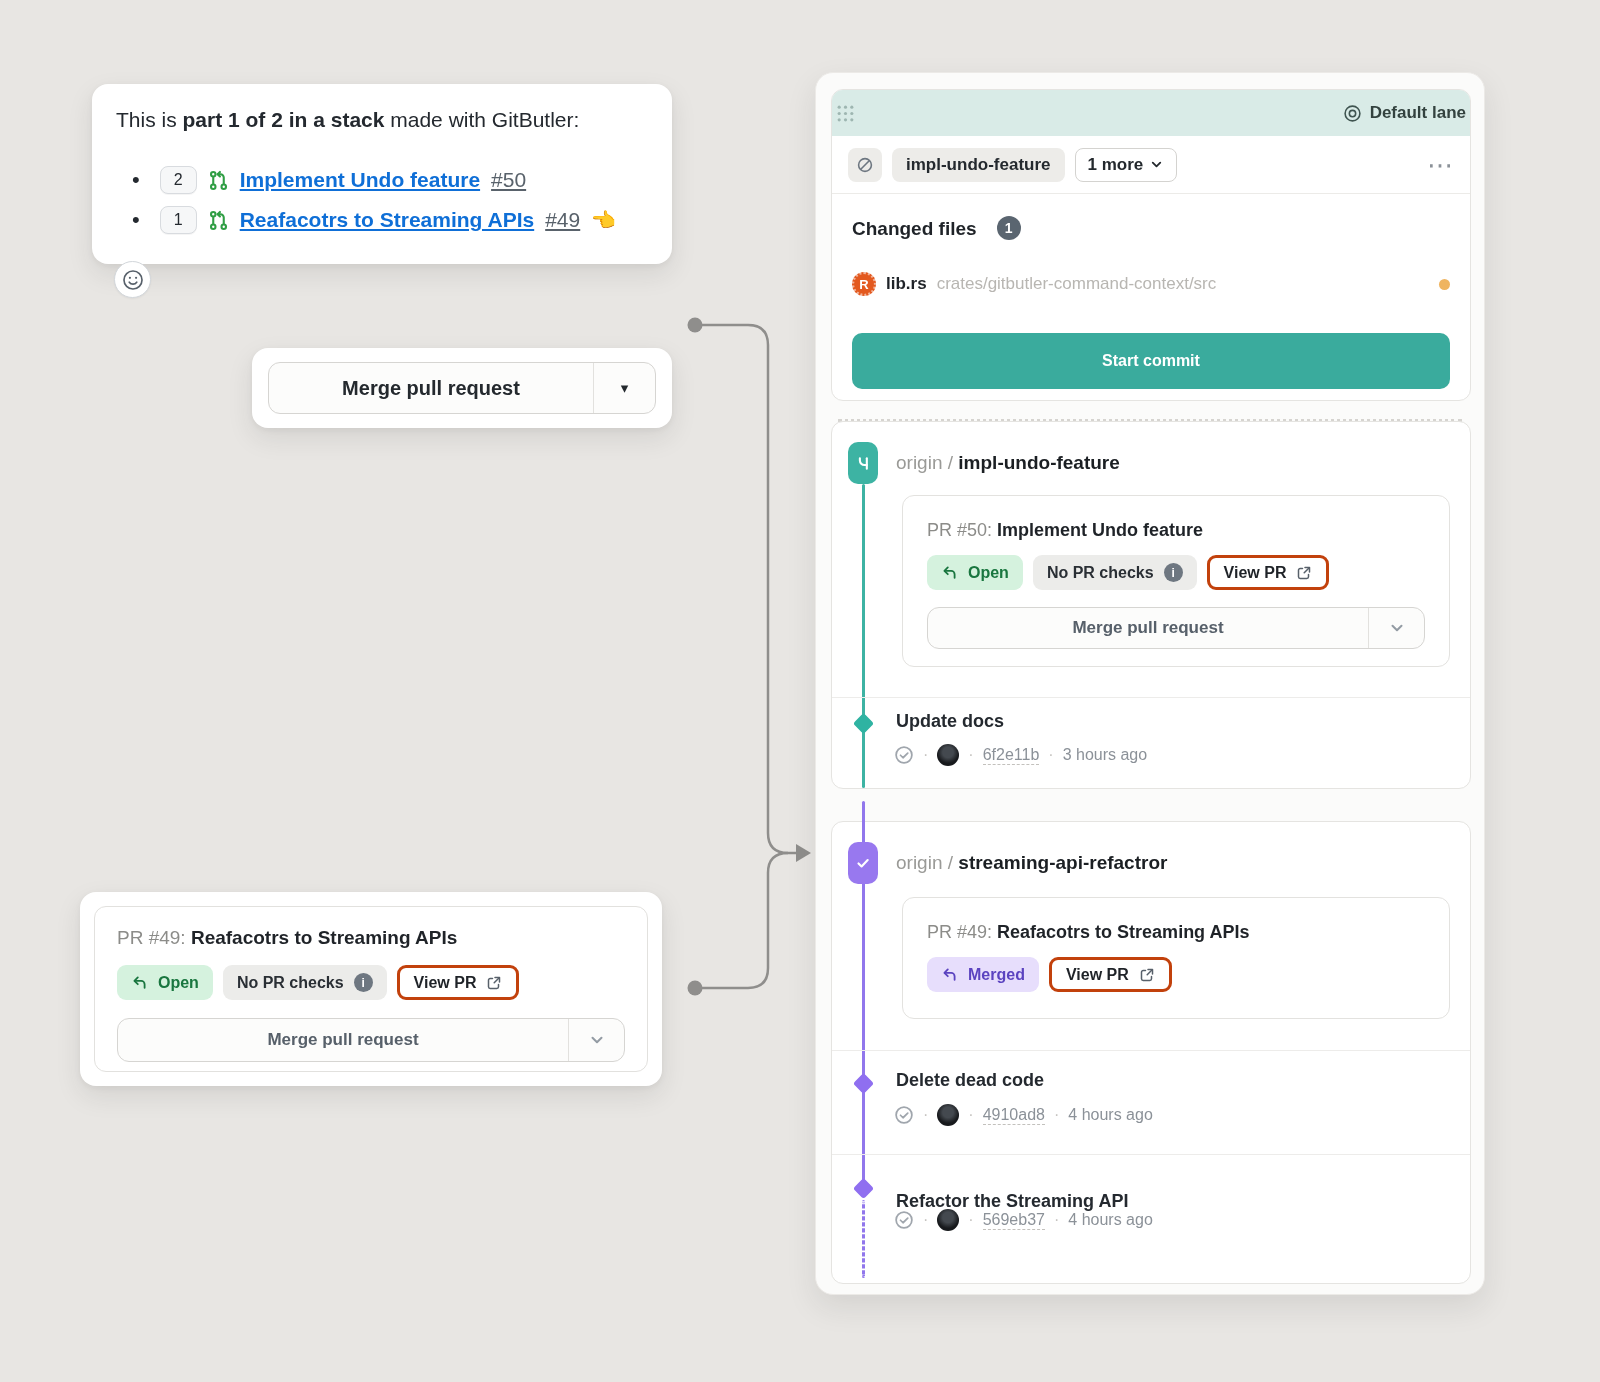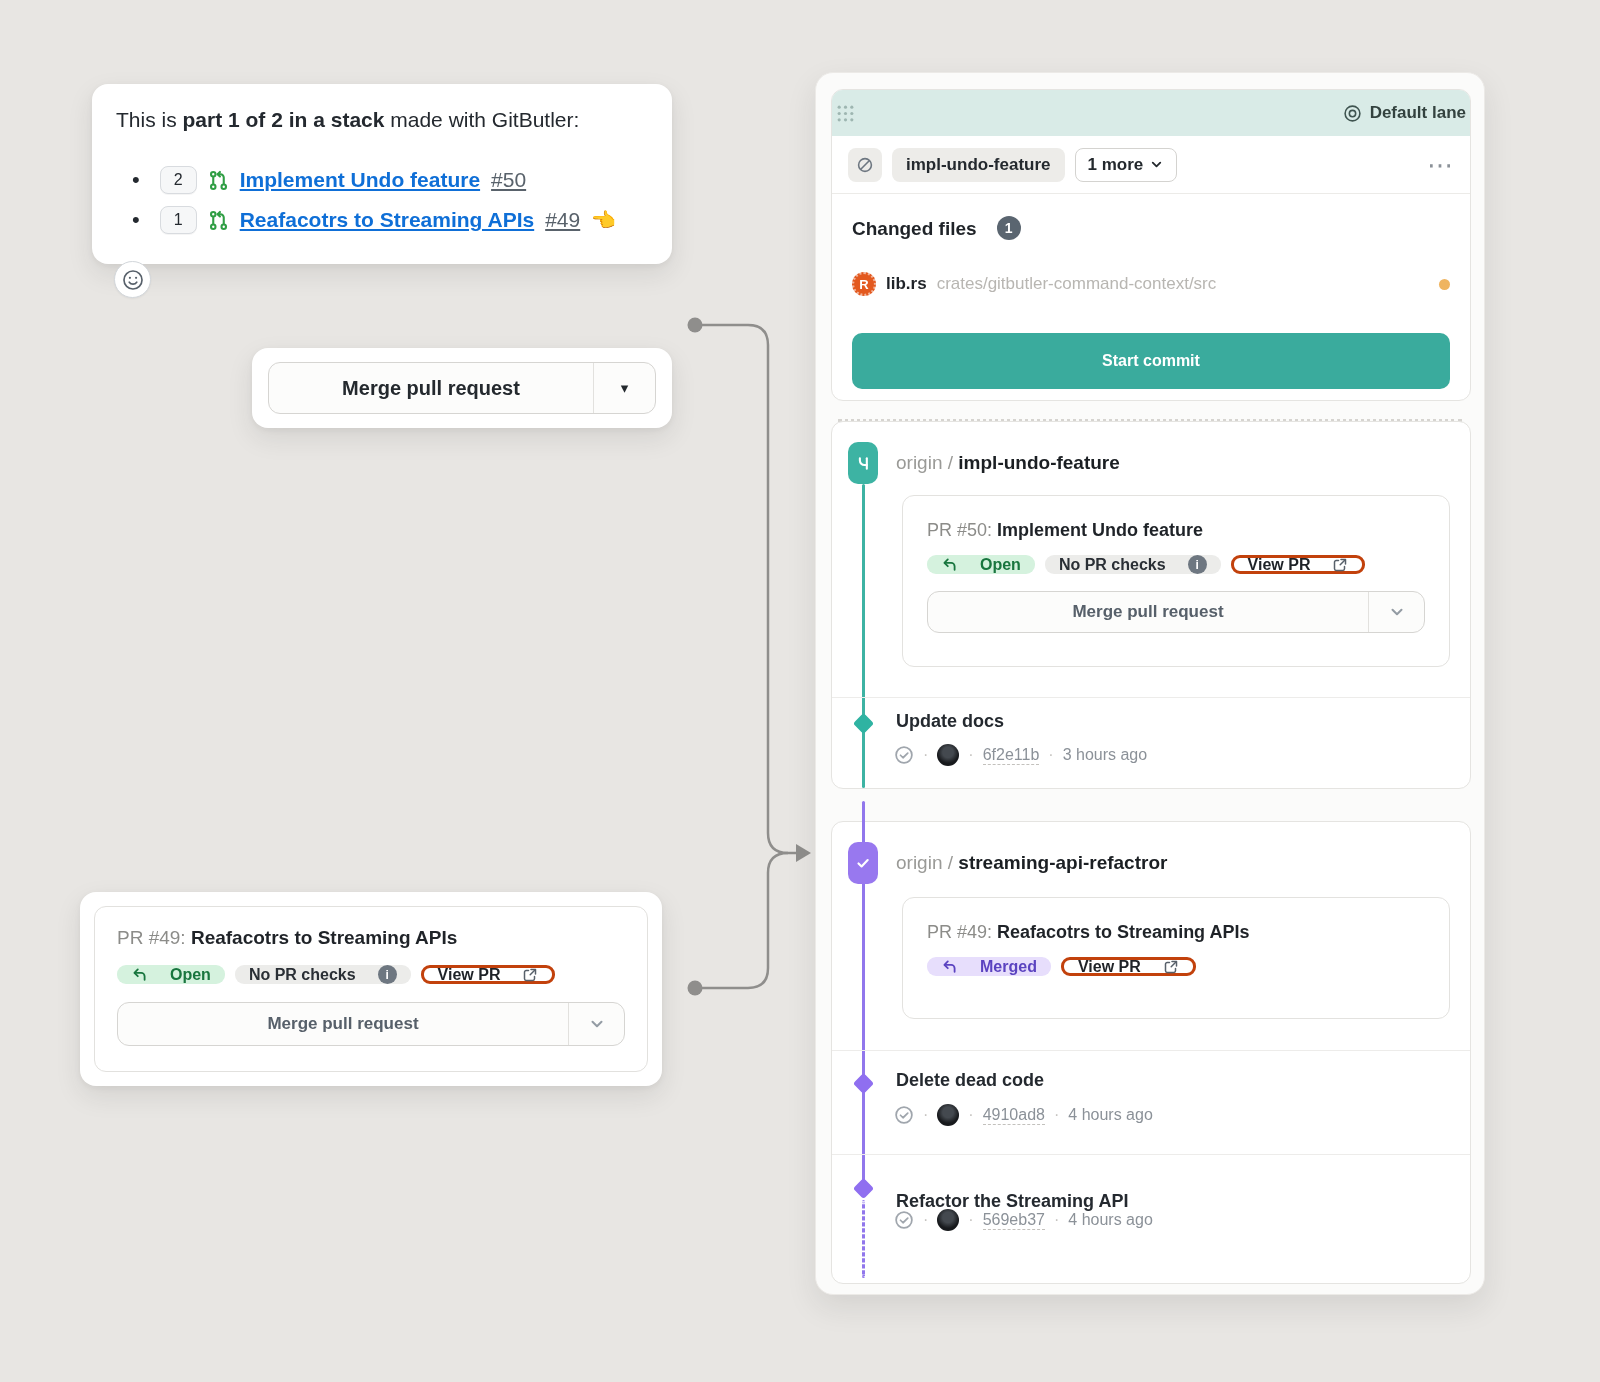--- a/index.html
+++ b/index.html
@@ -35,21 +35,21 @@
   .merge-card .split-main { font-size:20px; font-weight:700; color:#24292e; }
   .merge-card .split-caret { font-size:15px; color:#24292e; }
 
   
   .prfloat-card { left:80px; top:892px; width:582px; height:194px; padding:14px; }
   .prfloat-inner { width:100%; height:100%; border:1px solid #e2e1de; border-radius:12px; background:#fff; padding:20px 22px; position:relative; }
   .pr-line { font-size:19px; }
   .pr-line .muted { color:#8c8c89; }
   .pr-line .t { font-weight:600; color:#1f2328; }
   .badges { display:flex; gap:10px; margin-top:16px; }
-  .badge { display:inline-flex; align-items:center; gap:22px; height:19px; padding:0 14px; border-radius:9px; font-size:16px; font-weight:600; }
+  .badge { display:inline-flex; align-items:center; gap:10px; height:35px; padding:0 14px; border-radius:9px; font-size:16px; font-weight:600; }
   .badge.open { background:#d5f2de; color:#19763f; }
   .badge.checks { background:#ececea; color:#2a2f35; }
   .badge.view { background:#fff; border:3px solid #c2410c; color:#1f2328; cursor:pointer; }
   .badge.merged { background:#e7defc; color:#5b43c0; }
   .info-dot { width:19px; height:19px; border-radius:50%; background:#6e7781; color:#fff; font-size:12px; font-weight:700; display:inline-flex; align-items:center; justify-content:center; font-style:normal; }
   .prfloat-inner .split { height:44px; margin-top:18px; }
   .muted-split .split-main { font-size:17px; font-weight:600; color:#57606a; }
   .muted-split .split-caret { width:56px; }
 
   

